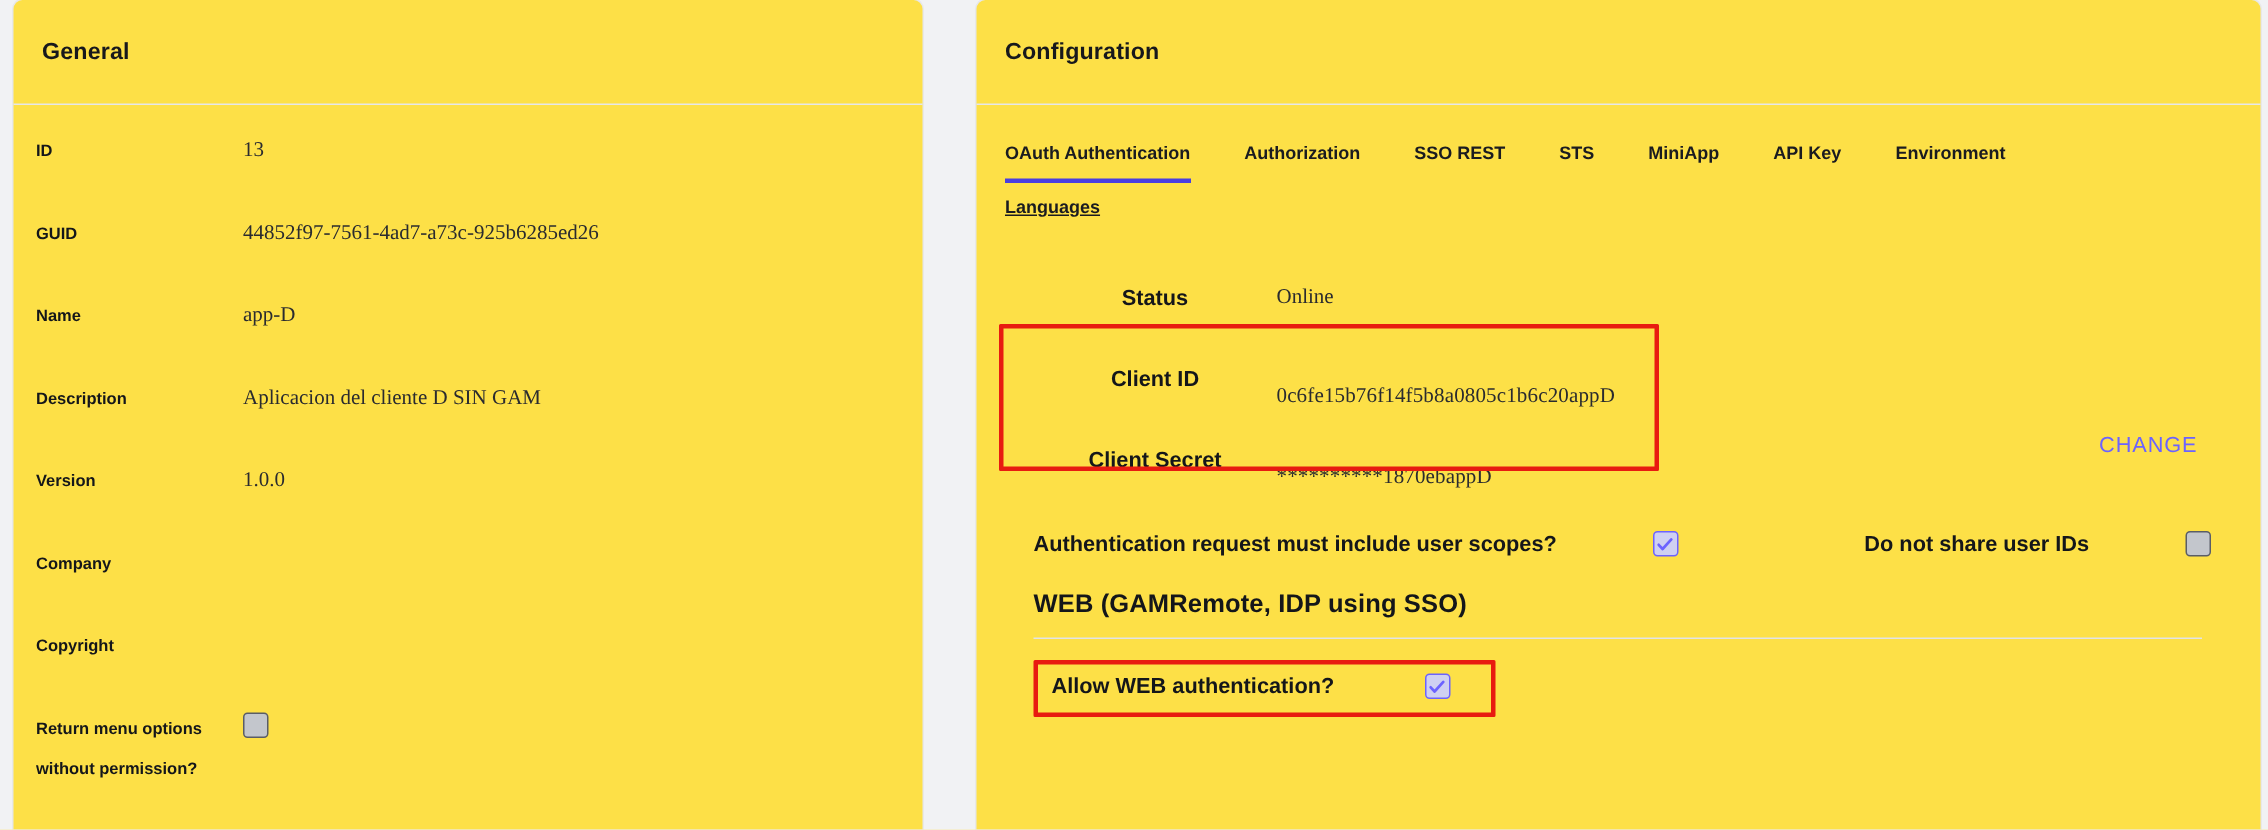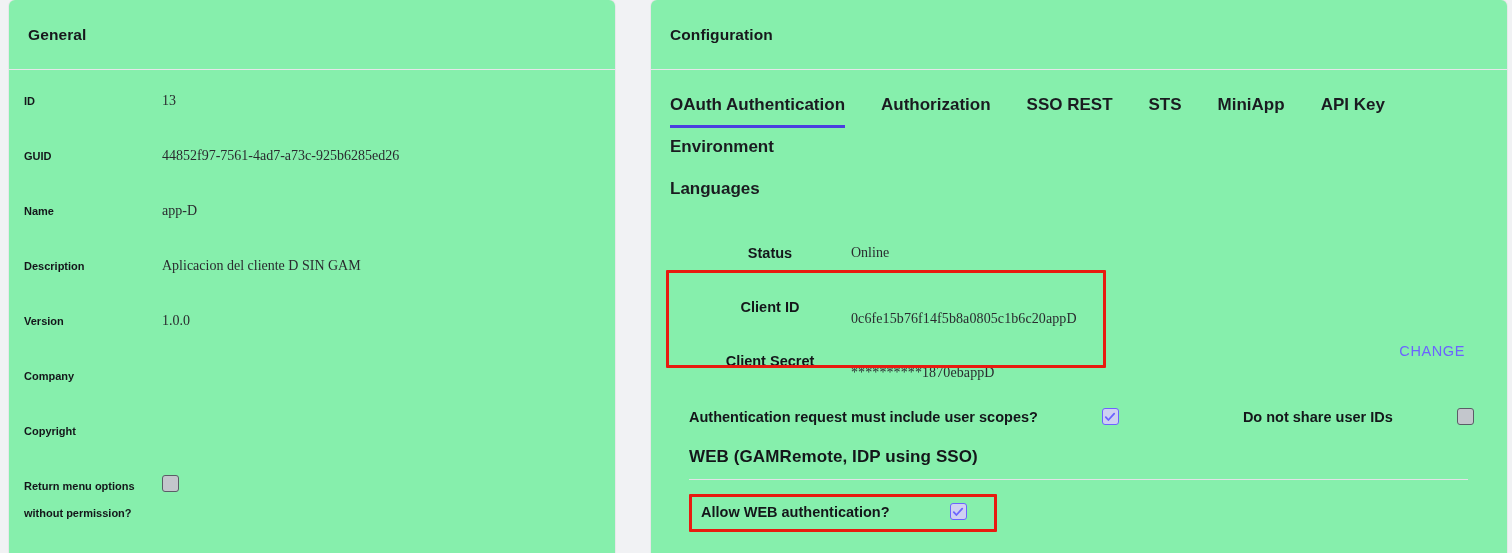--- a/index.html
+++ b/index.html
@@ -16,21 +16,21 @@
     width: 1512px;
     height: 553px;
     background: #f1f2f4;
     display: flex;
     gap: 36px;
     padding-left: 4px;
   }
 
   
   .card {
-    background: #86efac;
+    background: #fde047;
     border-radius: 6px 6px 0 0;
     box-shadow: 0 0 0 1px rgba(0,0,0,0.04);
     height: 553px;
     position: relative;
   }
   .card-left  { width: 606px; margin-left: 5px; }
   .card-right { width: 856px; }
 
   .card-header {
     height: 70px;
@@ -73,34 +73,34 @@
   
   .tabs-wrap { padding: 16px 19px 0 19px; }
   .tabs {
     display: flex;
     flex-wrap: wrap;
     align-items: flex-start;
     column-gap: 0px;
     row-gap: 0px;
   }
   .tab {
-    font-size: 17px;
+    font-size: 12px;
     font-weight: bold;
     color: #1a1b20;
     padding: 9px 0 10px 0;
     margin-right: 36px;
     cursor: pointer;
     white-space: nowrap;
     border-bottom: 3px solid transparent;
   }
   .tab.active {
     color: #1a1b20;
     border-bottom: 3px solid #4a3ee0;
   }
-  .tab.newline { flex-basis: 100%; margin-right: 0; }
+  .tab.newline { flex-basis: 100%; margin-right: 0; text-decoration: underline; }
 
   
   .config-body { padding: 14px 19px 0 38px; position: relative; }
 
   .cfg-row {
     display: flex;
     align-items: center;
     height: 54px;
   }
   .cfg-label {

